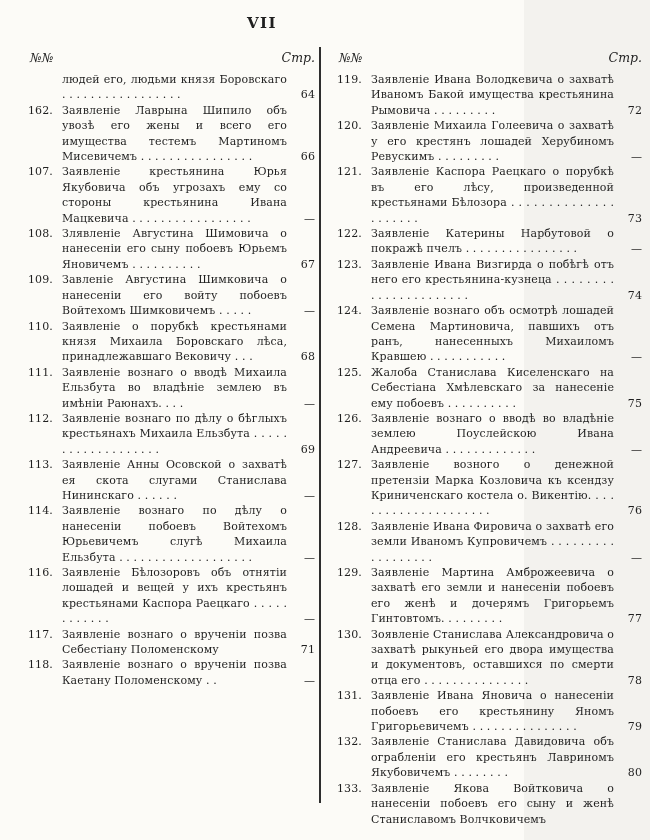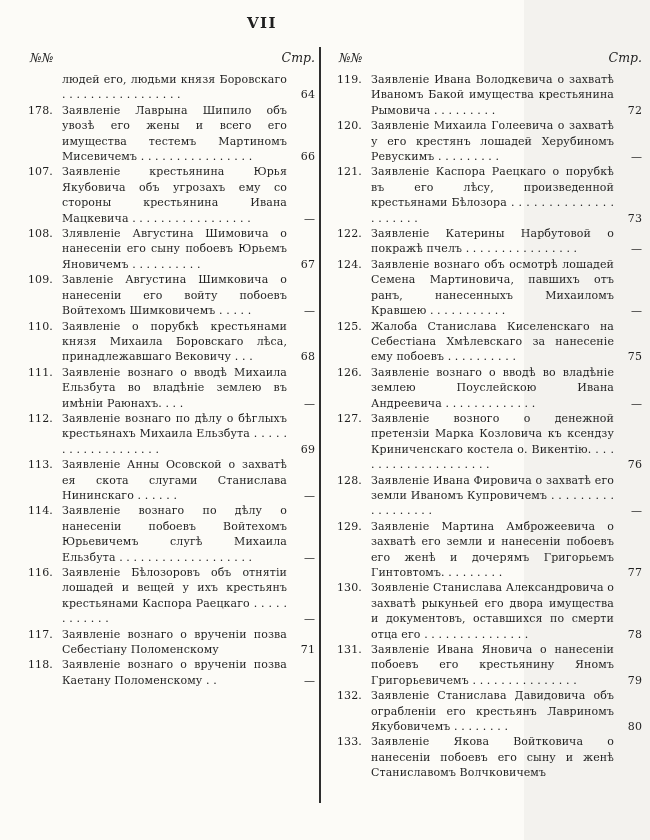--- a/index.html
+++ b/index.html
@@ -70,21 +70,21 @@
   <div class="folio">VII</div>
   <div class="divider"></div>
 
   <div class="col col-left">
     <div class="col-head">
       <span class="nn">№№</span>
       <span class="str">Стр.</span>
     </div>
     <div class="entries" id="left-entries">
         <div class="entry"><span class="num"></span><span class="text">людей его, людьми князя Боровскаго</span><span class="dots"> . . . . . . . . . . . . . . . . .</span><span class="pg">64</span></div>
-        <div class="entry"><span class="num">178.</span><span class="text">Заявленіе Лаврына Шипило объ увозѣ его жены и всего его имущества тестемъ Мартиномъ Мисевичемъ</span><span class="dots"> . . . . . . . . . . . . . . . .</span><span class="pg">66</span></div>
+        <div class="entry"><span class="num">162.</span><span class="text">Заявленіе Лаврына Шипило объ увозѣ его жены и всего его имущества тестемъ Мартиномъ Мисевичемъ</span><span class="dots"> . . . . . . . . . . . . . . . .</span><span class="pg">66</span></div>
         <div class="entry"><span class="num">107.</span><span class="text">Заявленіе крестьянина Юрья Якубовича объ угрозахъ ему со стороны крестьянина Ивана Мацкевича</span><span class="dots"> . . . . . . . . . . . . . . . . .</span><span class="pg">—</span></div>
         <div class="entry"><span class="num">108.</span><span class="text">Злявленіе Августина Шимовича о нанесеніи его сыну побоевъ Юрьемъ Яновичемъ</span><span class="dots"> . . . . . . . . . .</span><span class="pg">67</span></div>
         <div class="entry"><span class="num">109.</span><span class="text">Завленіе Августина Шимковича о нанесеніи его войту побоевъ Войтехомъ Шимковичемъ</span><span class="dots"> . . . . .</span><span class="pg">—</span></div>
         <div class="entry"><span class="num">110.</span><span class="text">Заявленіе о порубкѣ крестьянами князя Михаила Боровскаго лѣса, принадлежавшаго Вековичу</span><span class="dots"> . . .</span><span class="pg">68</span></div>
         <div class="entry"><span class="num">111.</span><span class="text">Заявленіе вознаго о вводѣ Михаила Ельзбута во владѣніе землею въ имѣніи Раюнахъ.</span><span class="dots"> . . .</span><span class="pg">—</span></div>
         <div class="entry"><span class="num">112.</span><span class="text">Заявленіе вознаго по дѣлу о бѣглыхъ крестьянахъ Михаила Ельзбута</span><span class="dots"> . . . . . . . . . . . . . . . . . . .</span><span class="pg">69</span></div>
         <div class="entry"><span class="num">113.</span><span class="text">Заявленіе Анны Осовской о захватѣ ея скота слугами Станислава Нининскаго</span><span class="dots"> . . . . . .</span><span class="pg">—</span></div>
         <div class="entry"><span class="num">114.</span><span class="text">Заявленіе вознаго по дѣлу о нанесеніи побоевъ Войтехомъ Юрьевичемъ слугѣ Михаила Ельзбута</span><span class="dots"> . . . . . . . . . . . . . . . . . . .</span><span class="pg">—</span></div>
         <div class="entry"><span class="num">116.</span><span class="text">Заявленіе Бѣлозоровъ объ отнятіи лошадей и вещей у ихъ крестьянъ крестьянами Каспора Раецкаго</span><span class="dots"> . . . . . . . . . . . .</span><span class="pg">—</span></div>
         <div class="entry"><span class="num">117.</span><span class="text">Заявленіе вознаго о врученіи позва Себестіану Поломенскому</span><span class="dots"></span><span class="pg">71</span></div>
@@ -95,20 +95,21 @@
   <div class="col col-right">
     <div class="col-head">
       <span class="nn">№№</span>
       <span class="str">Стр.</span>
     </div>
     <div class="entries" id="right-entries">
         <div class="entry"><span class="num">119.</span><span class="text">Заявленіе Ивана Володкевича о захватѣ Иваномъ Бакой имущества крестьянина Рымовича</span><span class="dots"> . . . . . . . . .</span><span class="pg">72</span></div>
         <div class="entry"><span class="num">120.</span><span class="text">Заявленіе Михаила Голеевича о захватѣ у его крестянъ лошадей Херубиномъ Ревускимъ</span><span class="dots"> . . . . . . . . .</span><span class="pg">—</span></div>
         <div class="entry"><span class="num">121.</span><span class="text">Заявленіе Каспора Раецкаго о порубкѣ въ его лѣсу, произведенной крестьянами Бѣлозора</span><span class="dots"> . . . . . . . . . . . . . . . . . . . . .</span><span class="pg">73</span></div>
         <div class="entry"><span class="num">122.</span><span class="text">Заявленіе Катерины Нарбутовой о покражѣ пчелъ</span><span class="dots"> . . . . . . . . . . . . . . . .</span><span class="pg">—</span></div>
+        <div class="entry"><span class="num">123.</span><span class="text">Заявленіе Ивана Визгирда о побѣгѣ отъ него его крестьянина-кузнеца</span><span class="dots"> . . . . . . . . . . . . . . . . . . . . . .</span><span class="pg">74</span></div>
         <div class="entry"><span class="num">124.</span><span class="text">Заявленіе вознаго объ осмотрѣ лошадей Семена Мартиновича, павшихъ отъ ранъ, нанесенныхъ Михаиломъ Кравшею</span><span class="dots"> . . . . . . . . . . .</span><span class="pg">—</span></div>
         <div class="entry"><span class="num">125.</span><span class="text">Жалоба Станислава Киселенскаго на Себестіана Хмѣлевскаго за нанесеніе ему побоевъ</span><span class="dots"> . . . . . . . . . .</span><span class="pg">75</span></div>
         <div class="entry"><span class="num">126.</span><span class="text">Заявленіе вознаго о вводѣ во владѣніе землею Поуслейскою Ивана Андреевича</span><span class="dots"> . . . . . . . . . . . . .</span><span class="pg">—</span></div>
         <div class="entry"><span class="num">127.</span><span class="text">Заявленіе возного о денежной претензіи Марка Козловича къ ксендзу Криниченскаго костела о. Викентію.</span><span class="dots"> . . . . . . . . . . . . . . . . . . . .</span><span class="pg">76</span></div>
         <div class="entry"><span class="num">128.</span><span class="text">Заявленіе Ивана Фировича о захватѣ его земли Иваномъ Купровичемъ</span><span class="dots"> . . . . . . . . . . . . . . . . . .</span><span class="pg">—</span></div>
         <div class="entry"><span class="num">129.</span><span class="text">Заявленіе Мартина Амброжеевича о захватѣ его земли и нанесеніи побоевъ его женѣ и дочерямъ Григорьемъ Гинтовтомъ.</span><span class="dots"> . . . . . . . .</span><span class="pg">77</span></div>
         <div class="entry"><span class="num">130.</span><span class="text">Зоявленіе Станислава Александровича о захватѣ рыкуньей его двора имущества и документовъ, оставшихся по смерти отца его</span><span class="dots"> . . . . . . . . . . . . . . .</span><span class="pg">78</span></div>
         <div class="entry"><span class="num">131.</span><span class="text">Заявленіе Ивана Яновича о нанесеніи побоевъ его крестьянину Яномъ Григорьевичемъ</span><span class="dots"> . . . . . . . . . . . . . . .</span><span class="pg">79</span></div>
         <div class="entry"><span class="num">132.</span><span class="text">Заявленіе Станислава Давидовича объ ограбленіи его крестьянъ Лавриномъ Якубовичемъ</span><span class="dots"> . . . . . . . .</span><span class="pg">80</span></div>
         <div class="entry"><span class="num">133.</span><span class="text">Заявленіе Якова Войтковича о нанесеніи побоевъ его сыну и женѣ Станиславомъ Волчковичемъ</span></div>

